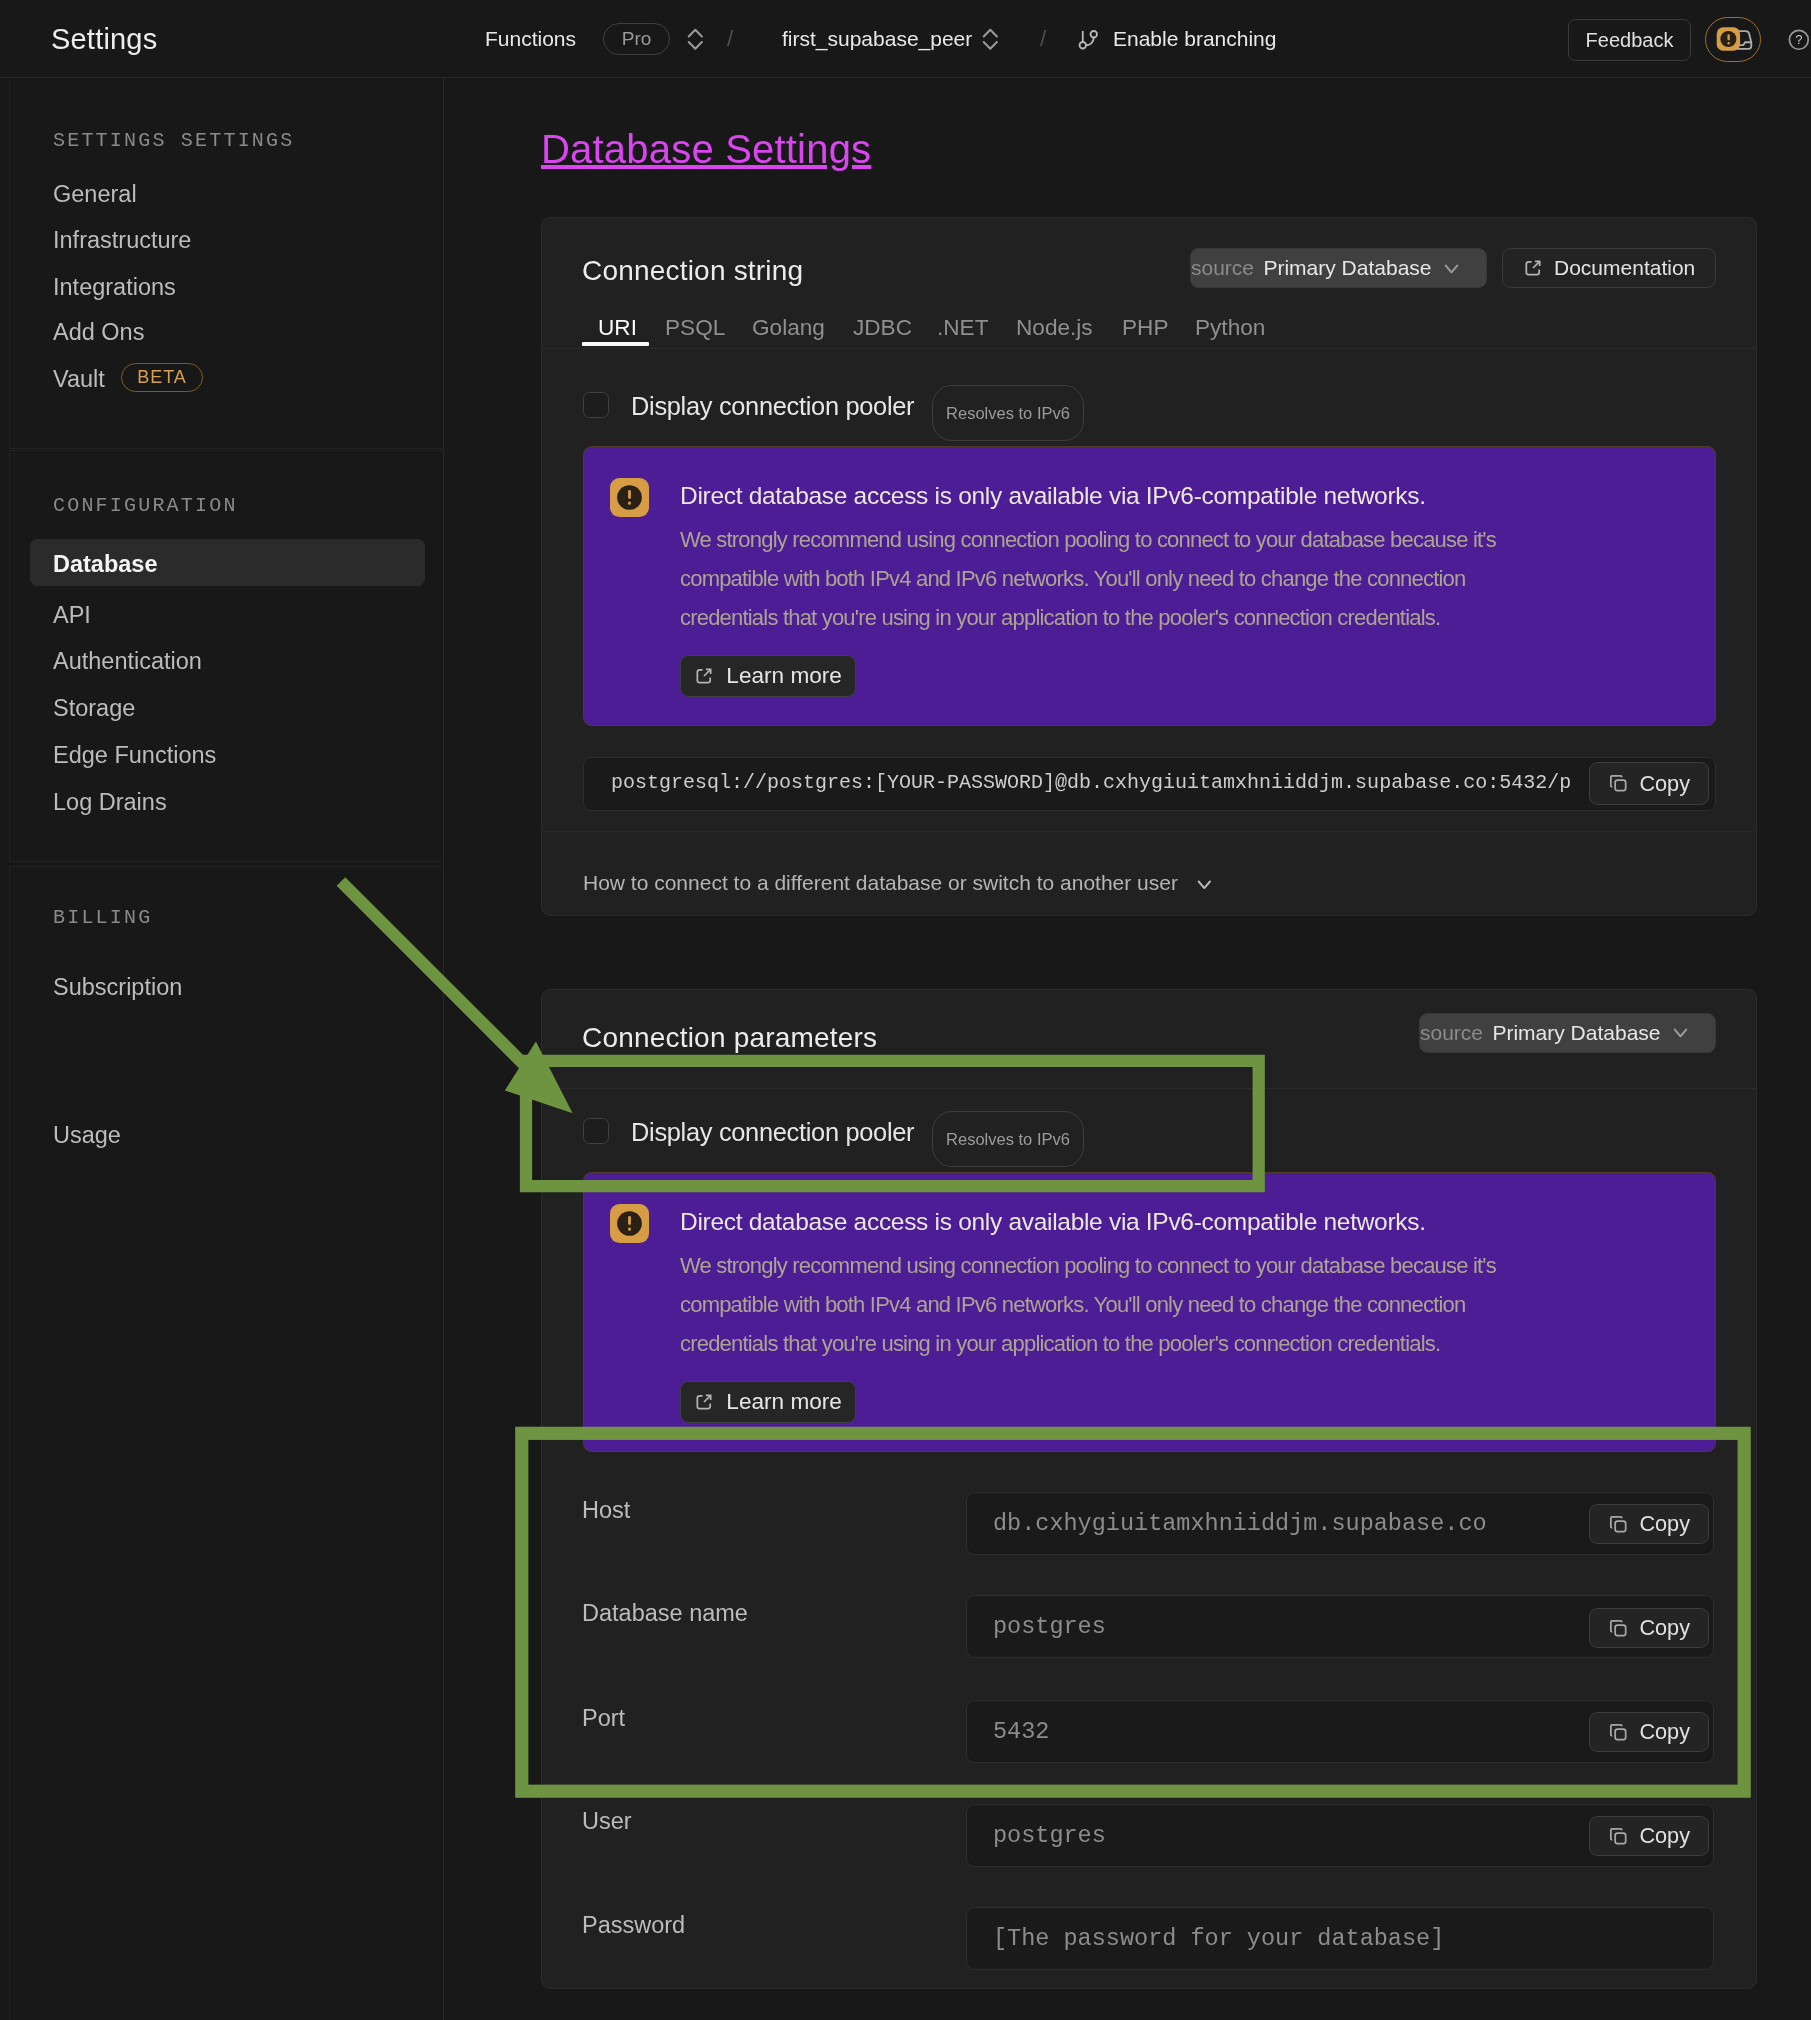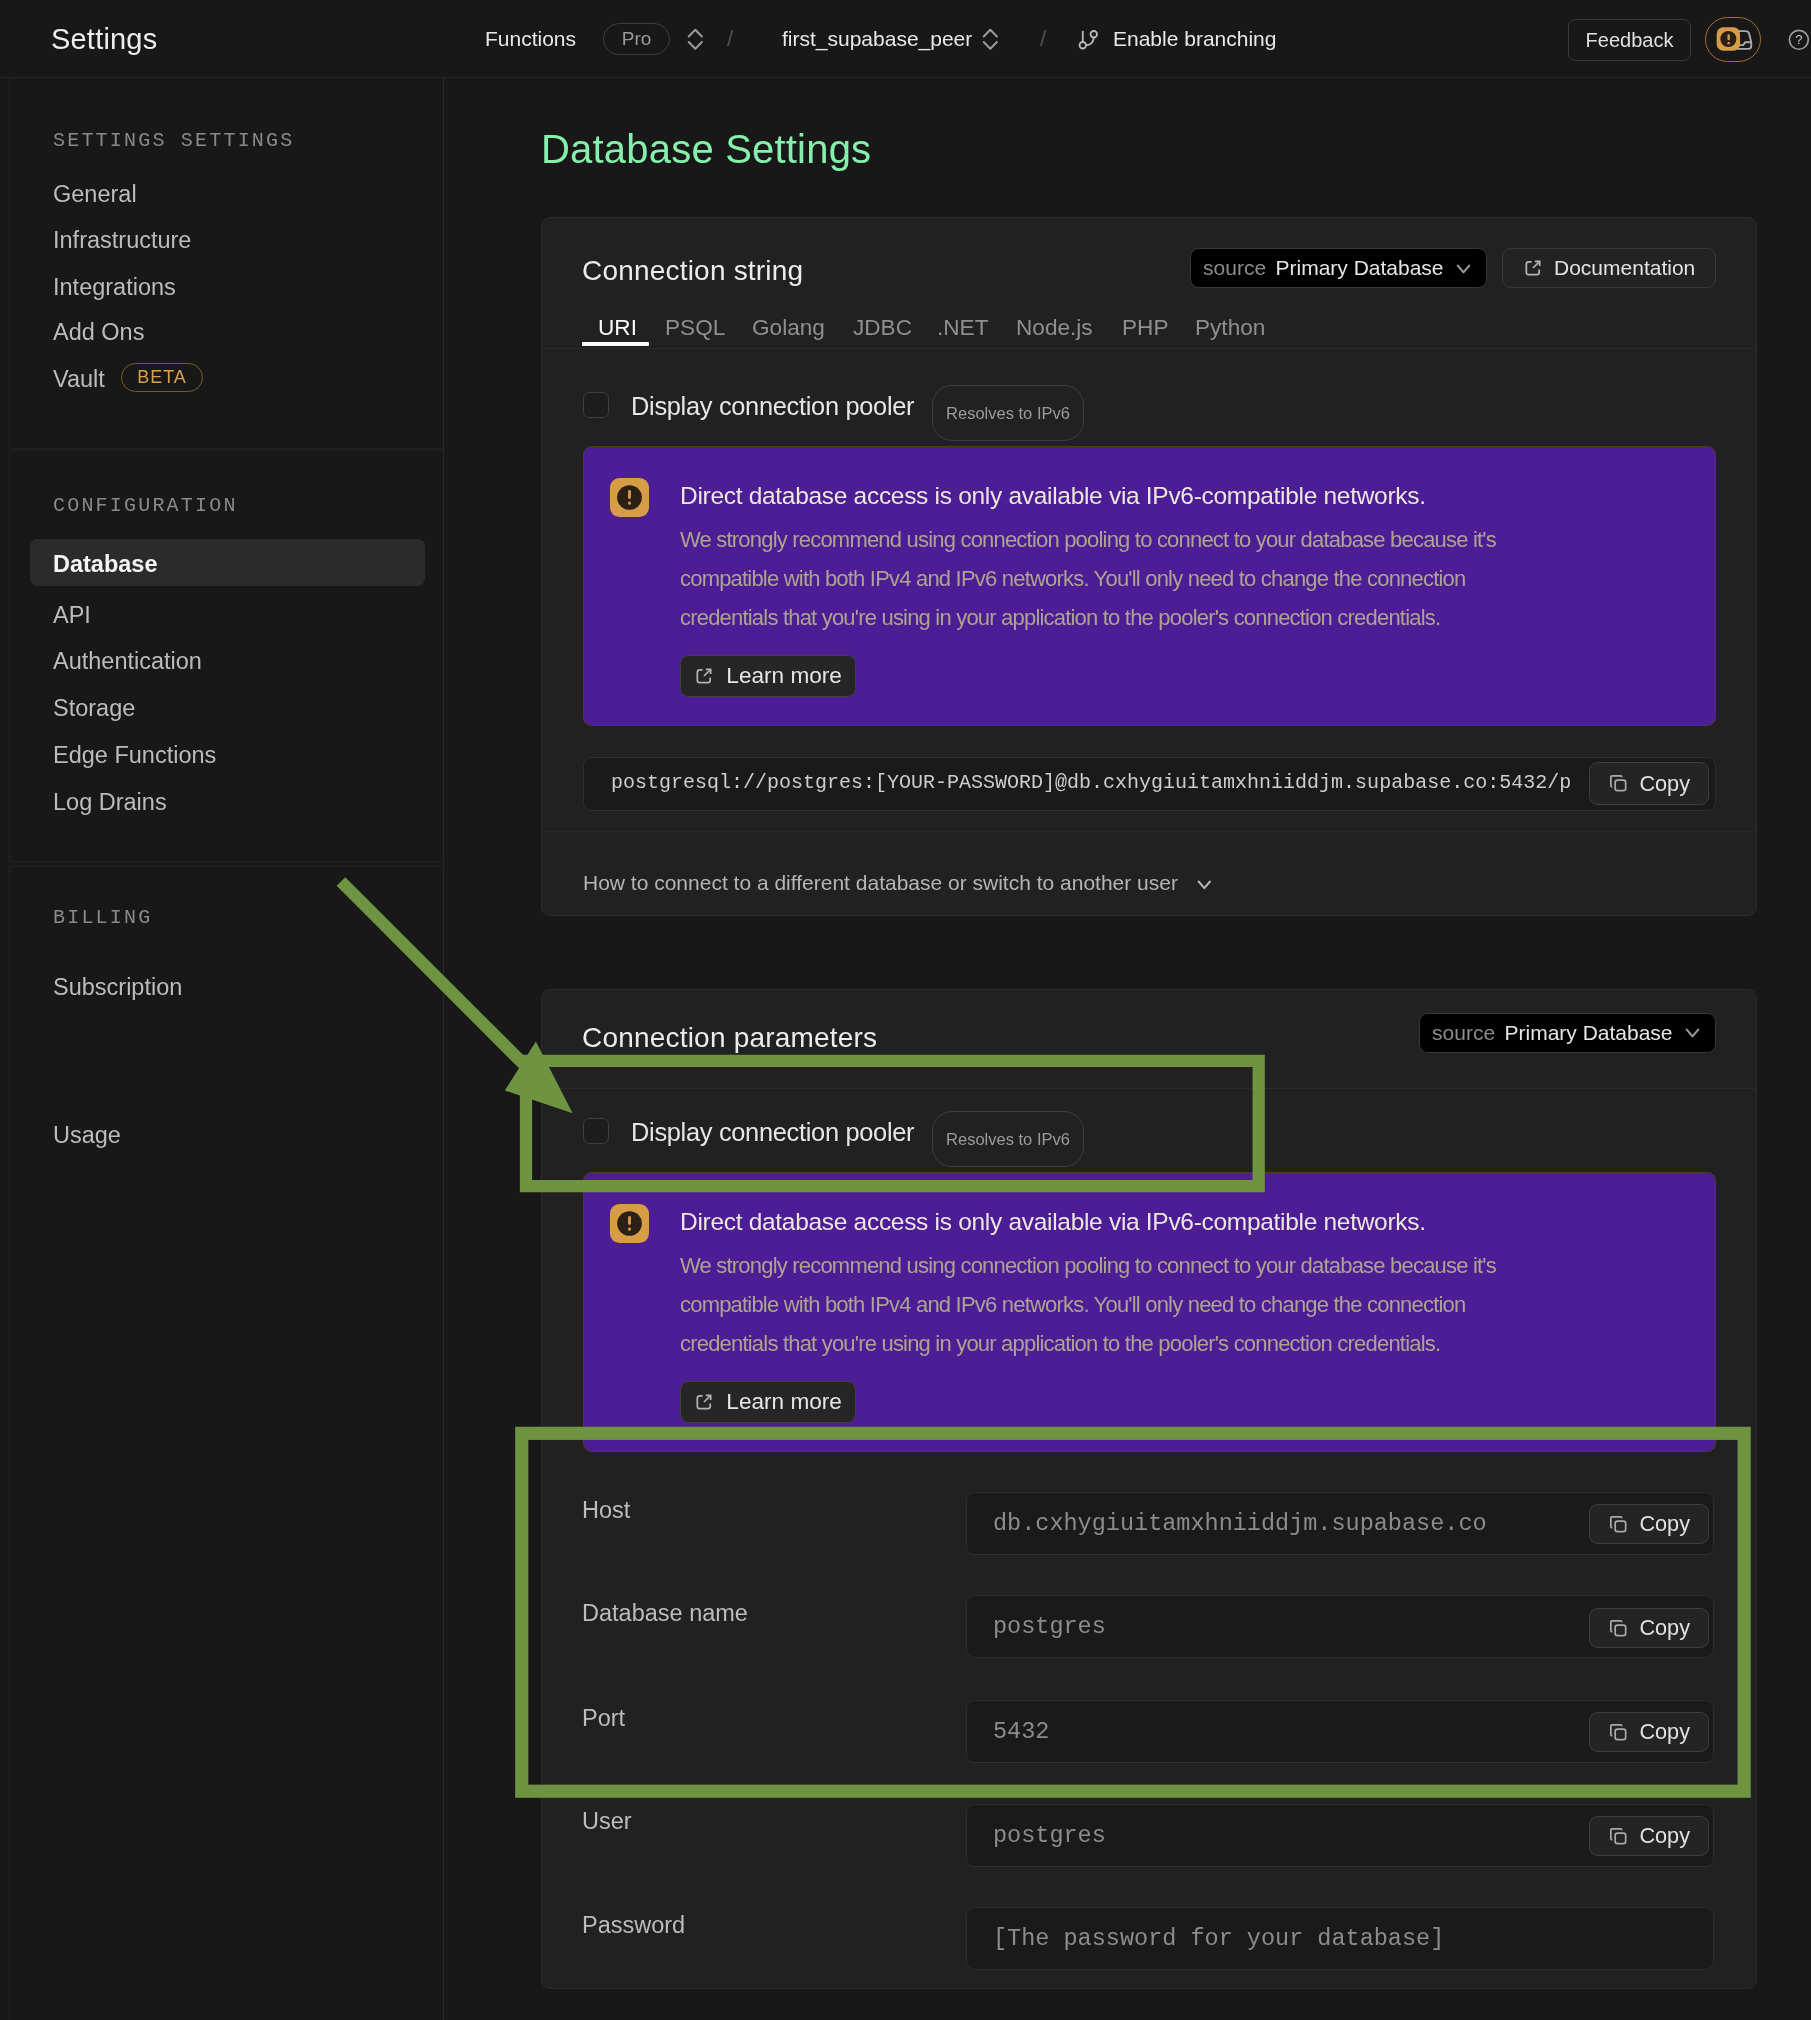--- a/index.html
+++ b/index.html
@@ -14,21 +14,21 @@
 
   
   #sidebar { left:0; top:78px; width:444px; height:1943px; border-right:0.9px solid #282828; }
   .sbox { position:absolute; left:9.4px; width:435px; border:0.9px solid #222222; border-right:none; }
   .slabel { position:absolute; left:53px; font-family:"Liberation Mono", monospace; font-size:20px; letter-spacing:2.2px; color:#8a8a8a; }
   .sitem { position:absolute; left:53px; font-size:23.5px; color:#bcbcbc; }
 
   
   .card { position:absolute; left:541px; width:1216px; background:#212121; border:0.9px solid #2c2c2c; border-radius:9.4px; }
   .cardtitle { position:absolute; left:40px; font-size:28px; color:#ececec; font-weight:500; letter-spacing:0.2px; }
-  .srcbtn { position:absolute; width:297px; height:40px; background:#000000; border:0.9px solid #383838; border-radius:8.5px; display:flex; align-items:center; justify-content:center; gap:9.4px; }
+  .srcbtn { position:absolute; width:297px; height:40px; background:#404040; border:0.9px solid #383838; border-radius:8.5px; display:flex; align-items:center; justify-content:flex-start; gap:9.4px; }
   .srcbtn .s1 { color:#8b8b8b; font-size:21px; }
   .srcbtn .s2 { color:#e6e6e6; font-size:21px; }
   .btn { position:absolute; height:40px; background:#232323; border:0.9px solid #3a3a3a; border-radius:8.5px; display:flex; align-items:center; justify-content:center; gap:11.3px; font-size:21px; color:#e3e3e3; }
 
   .tab { position:absolute; font-size:22.6px; color:#8f8f8f; }
   .tab.active { color:#fafafa; }
 
   .checkbox { position:absolute; width:26px; height:26px; border:1.9px solid #3f3f3f; border-radius:6.6px; background:#1d1d1d; }
   .cblabel { position:absolute; font-size:25.4px; color:#e6e6e6; letter-spacing:-0.3px; }
   .pillbadge { position:absolute; width:152px; height:56px; border:0.9px solid #3d3d3d; border-radius:20px; display:flex; align-items:center; justify-content:center; font-size:16.5px; color:#9b9b9b; }
@@ -129,21 +129,21 @@
 <div class="sitem" style="top:602px;">API</div>
 <div class="sitem" style="top:648px;">Authentication</div>
 <div class="sitem" style="top:695px;">Storage</div>
 <div class="sitem" style="top:742px;">Edge Functions</div>
 <div class="sitem" style="top:789px;">Log Drains</div>
 
 <div class="slabel" style="top:906px;">BILLING</div>
 <div class="sitem" style="top:974px;">Subscription</div>
 <div class="sitem" style="top:1078px;margin-top:44px;">Usage</div>
 
-<div class="abs" style="left:541px; top:127px; font-size:40px; color:#86efac; font-weight:500; letter-spacing:0.2px;">Database Settings</div>
+<div class="abs" style="left:541px; top:127px; font-size:40px; color:#d946ef; font-weight:500; letter-spacing:0.2px;text-decoration:underline;">Database Settings</div>
 
 <div class="card" style="top:217px; height:699px;" id="card1">
   <div class="cardtitle" style="top:37px;">Connection string</div>
   <div class="srcbtn" style="left:648px; top:30px;">
       <span class="s1">source</span>
       <span class="s2">Primary Database</span>
       <svg width="21" height="21" viewBox="0 0 22 22">
         <path d="M5 8 L11 15 L17 8" fill="none" stroke="#9a9a9a" stroke-width="2.2" stroke-linecap="round" stroke-linejoin="round"></path>
       </svg>
     </div>

